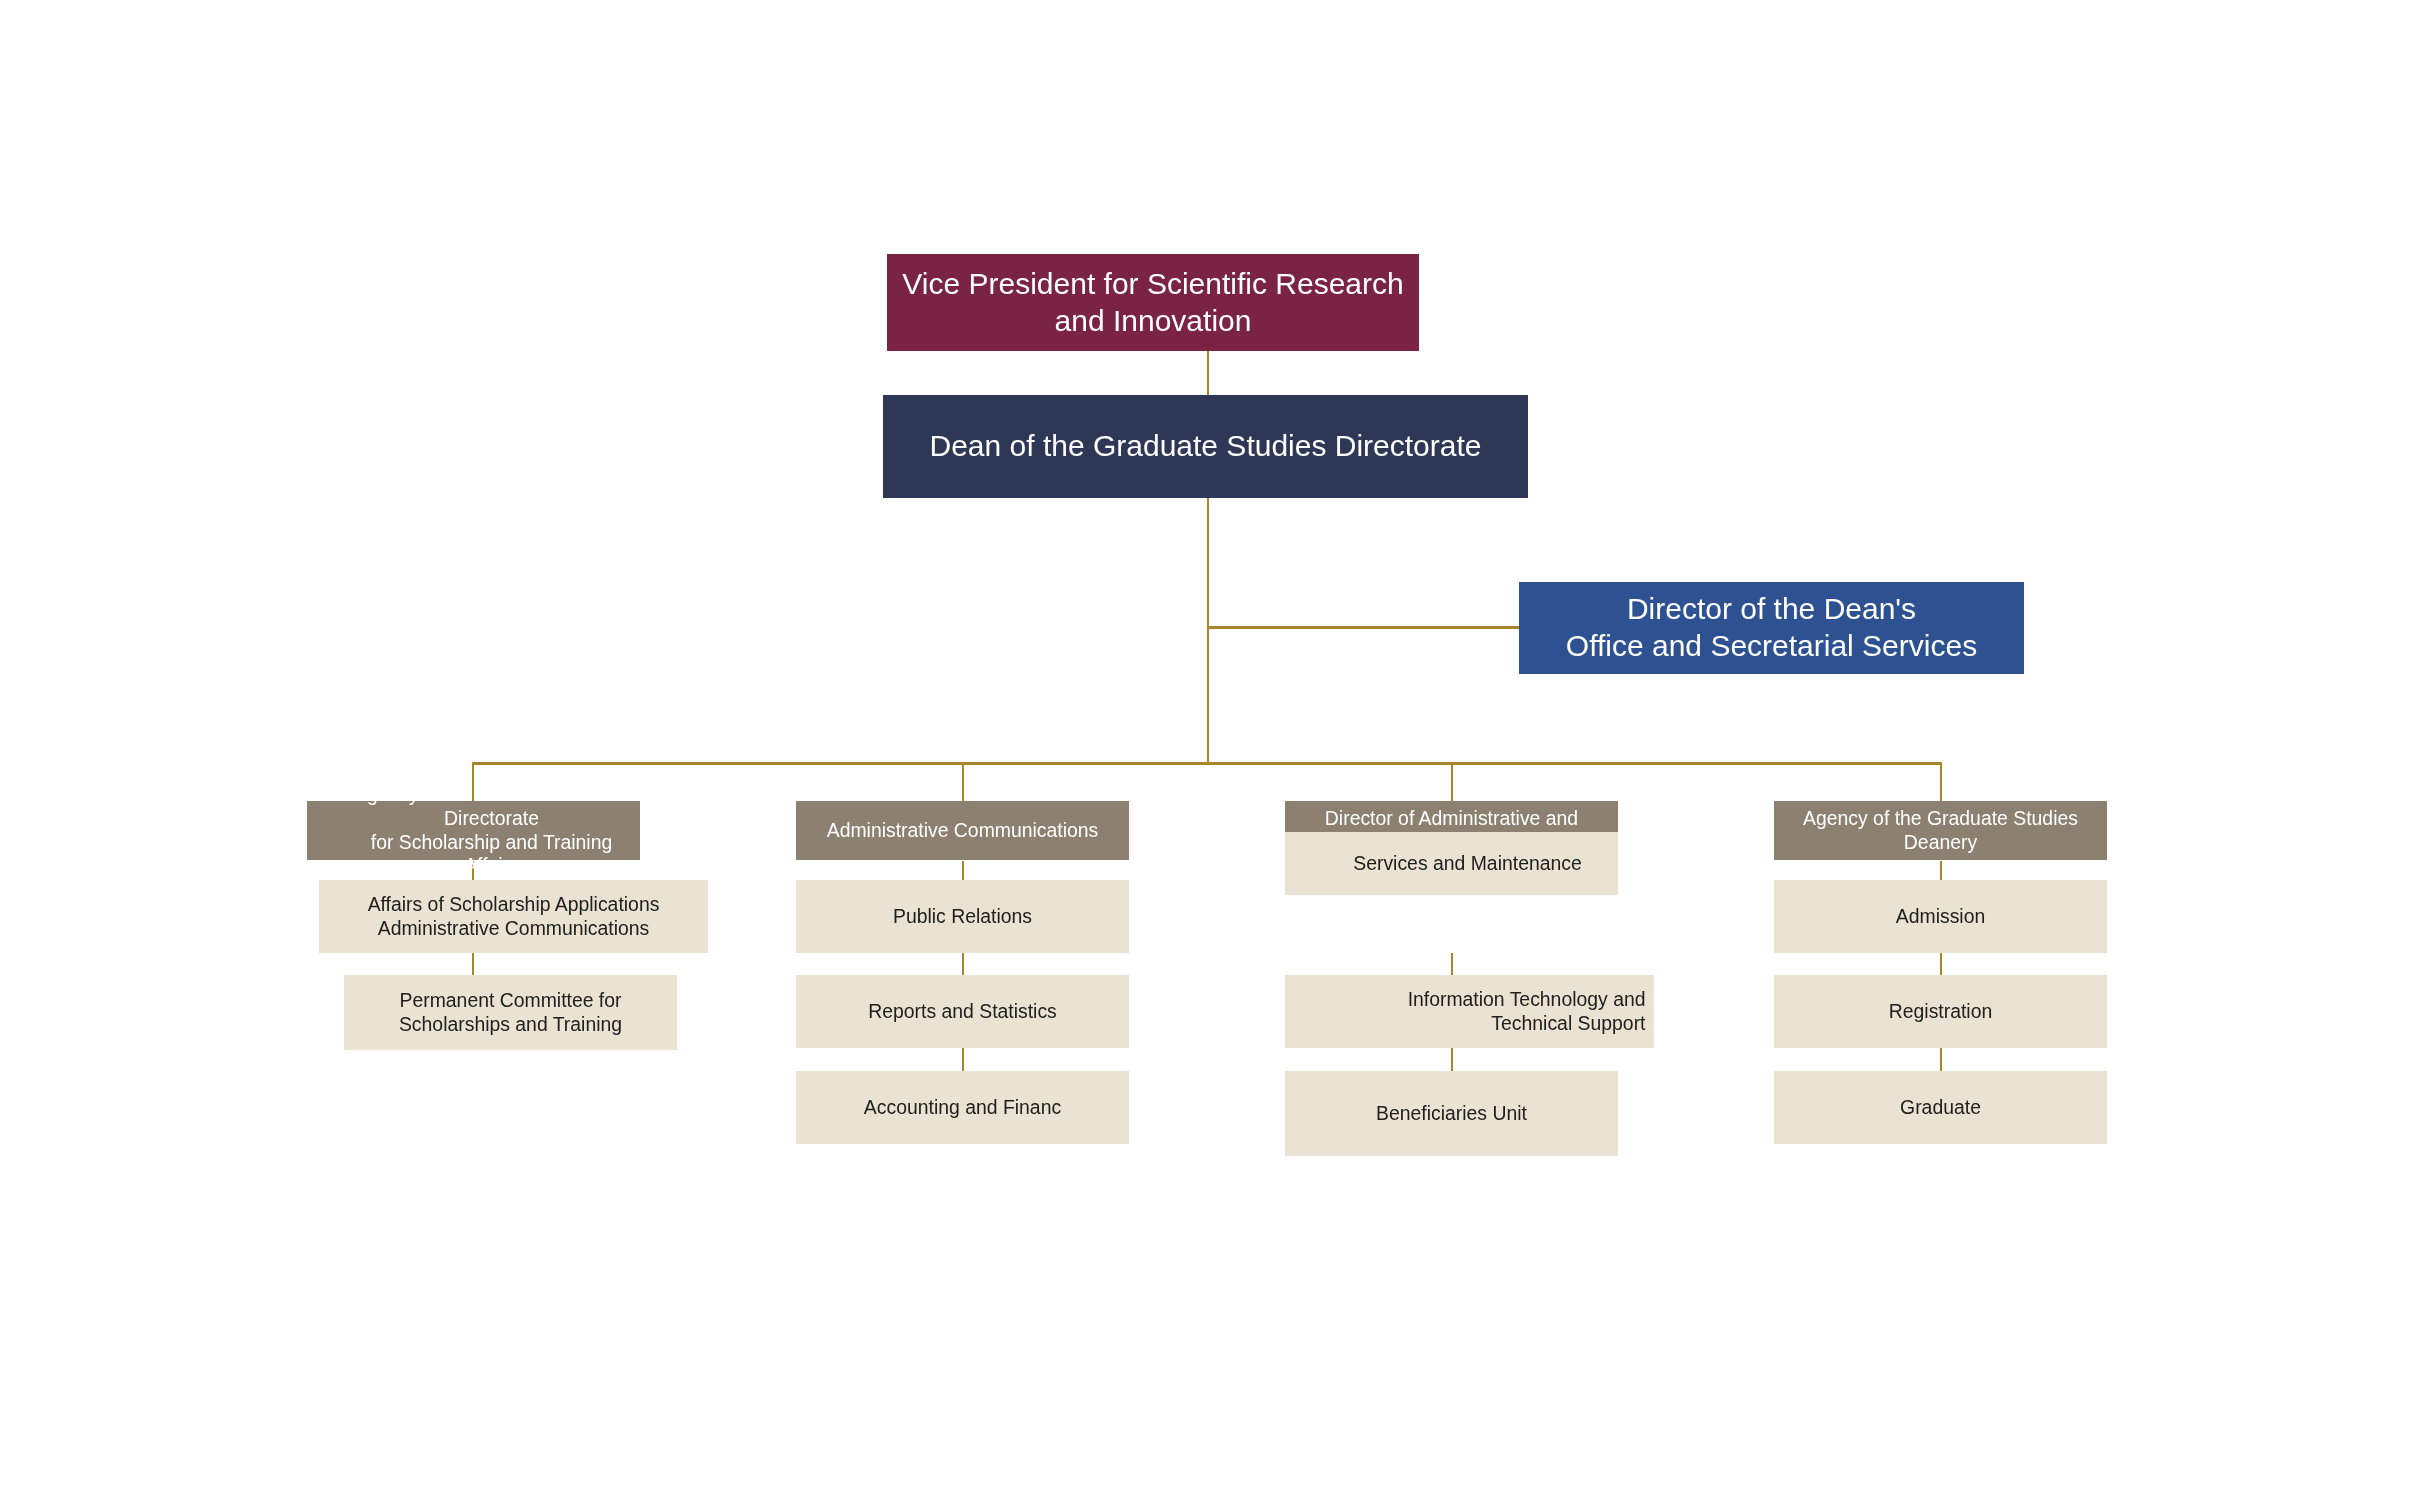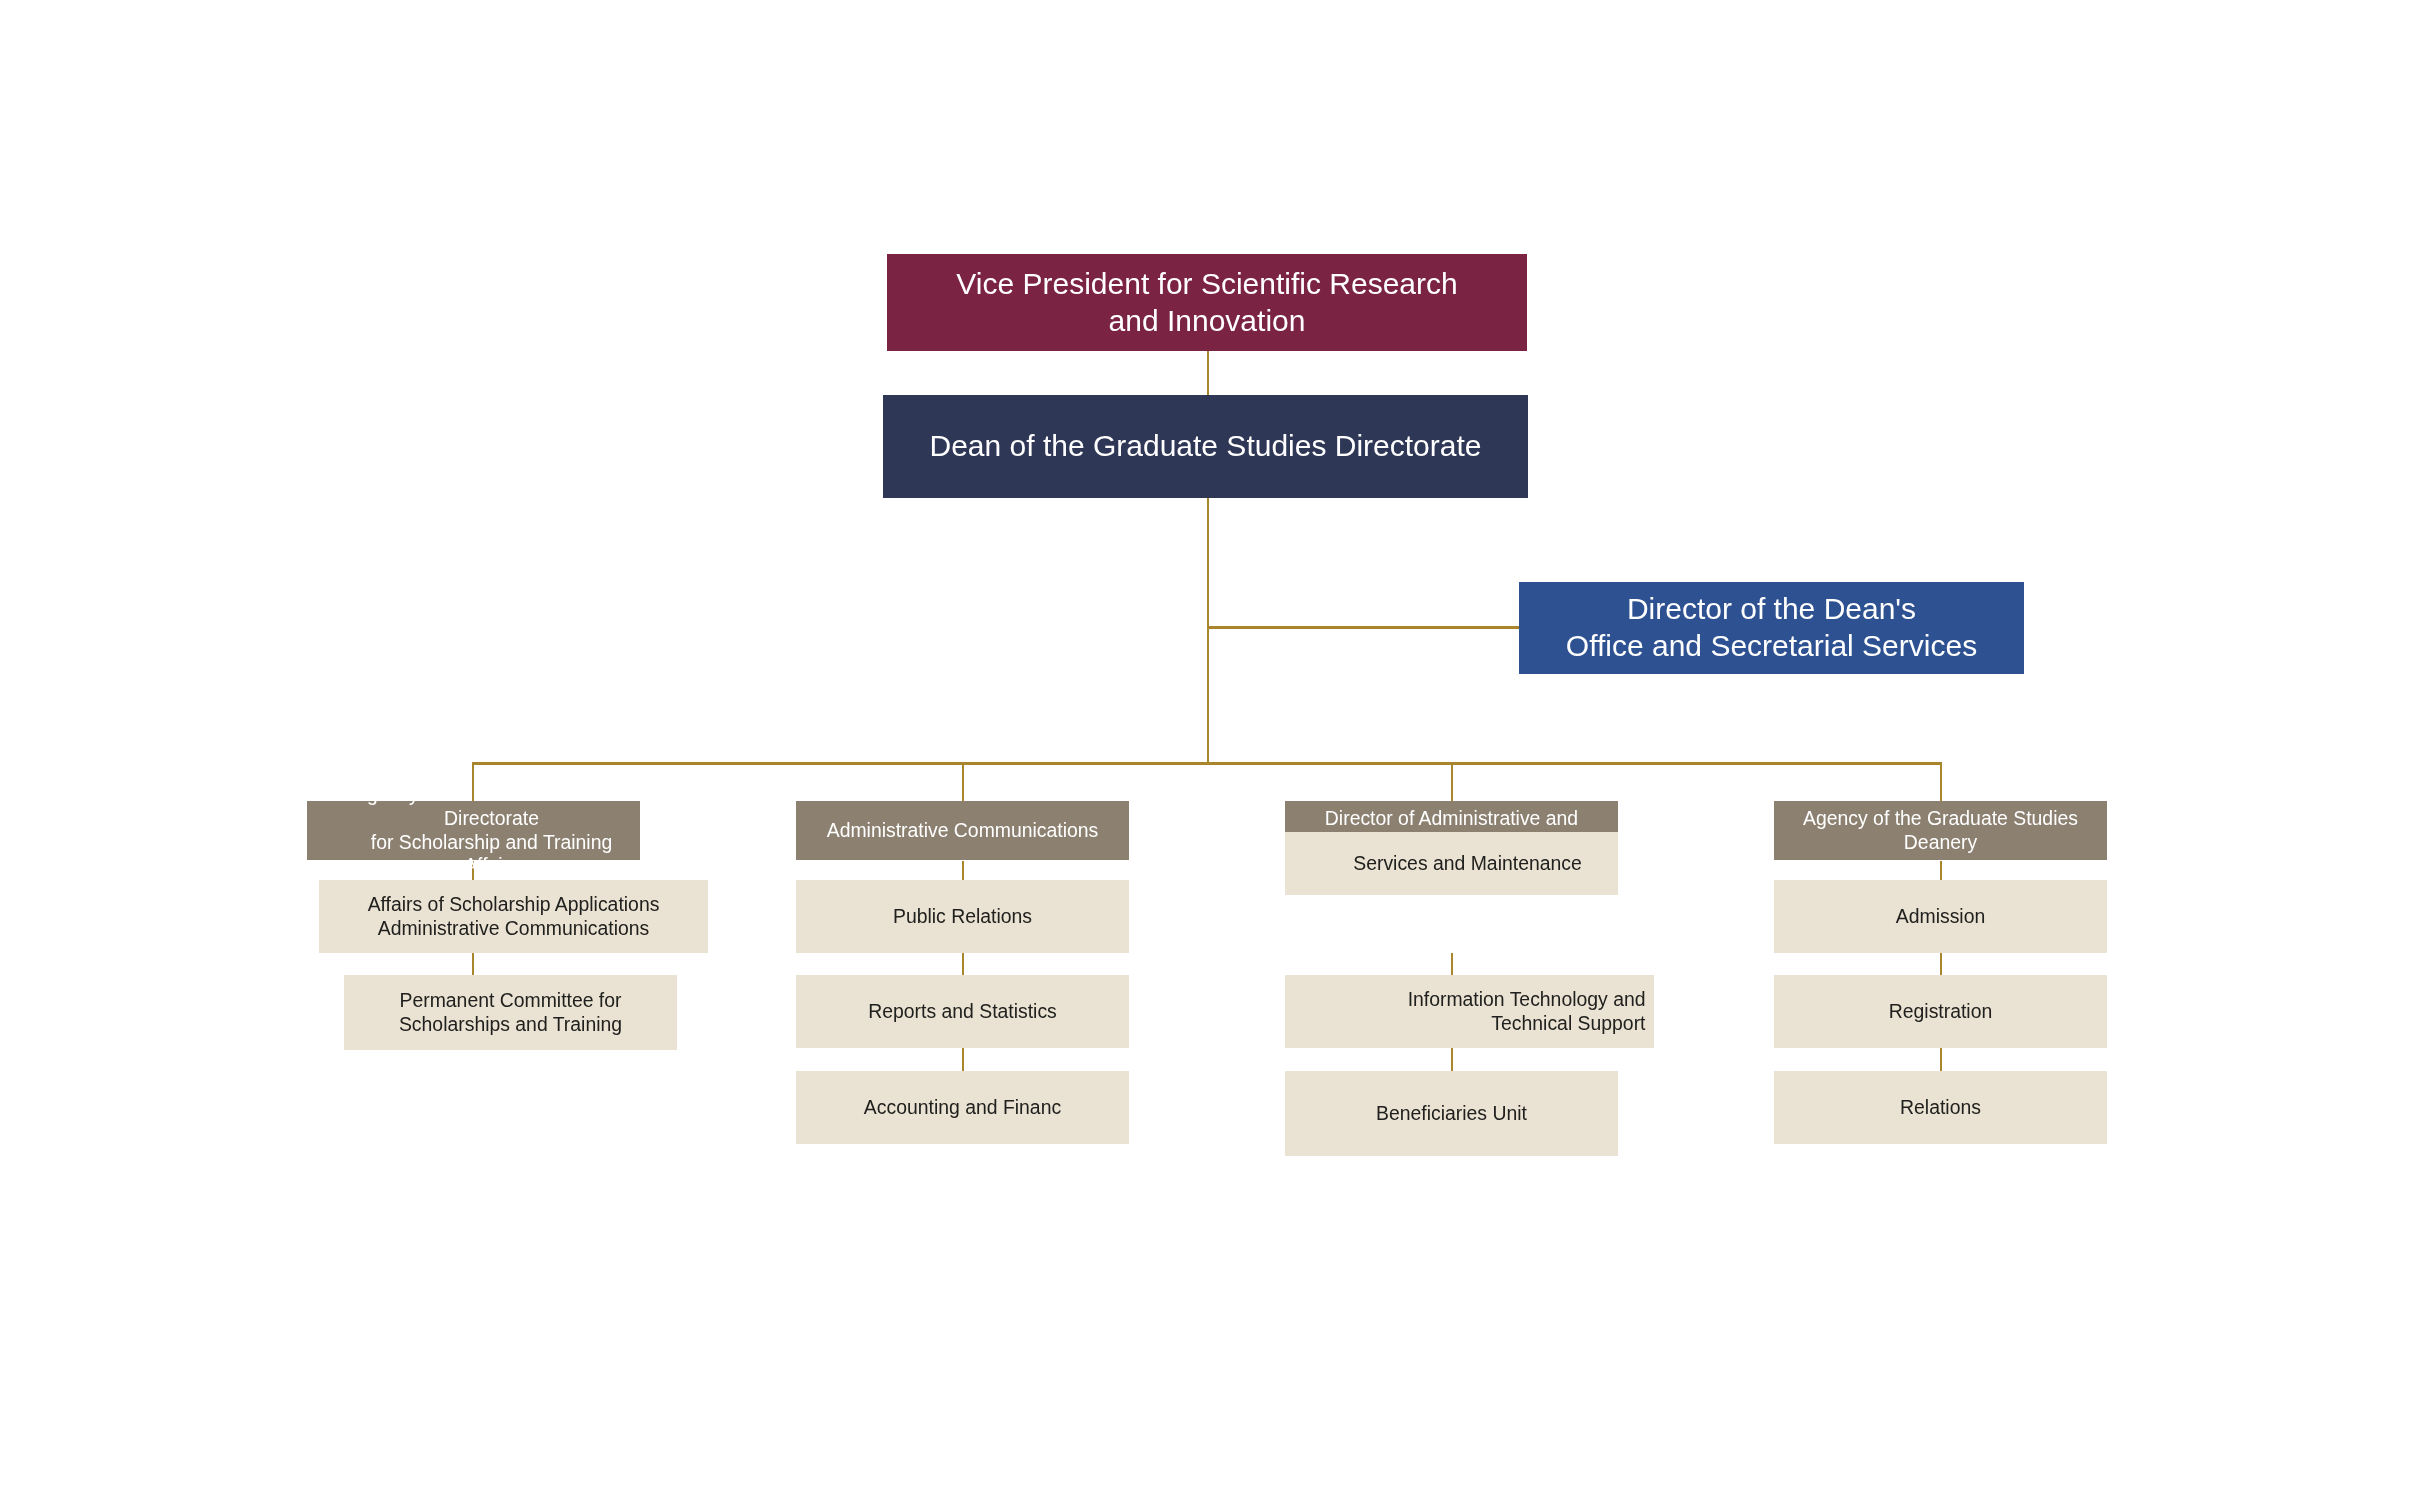--- a/index.html
+++ b/index.html
@@ -107,21 +107,21 @@
   <div class="conn v" style="left:962px; top:1048px; height:22.5px;"></div>
 
   <div class="conn v" style="left:1451px; top:861px; height:19.4px;"></div>
   <div class="conn v" style="left:1451px; top:953px; height:22.5px;"></div>
   <div class="conn v" style="left:1451px; top:1048px; height:22.5px;"></div>
 
   <div class="conn v" style="left:1940px; top:861px; height:19.4px;"></div>
   <div class="conn v" style="left:1940px; top:953px; height:22.5px;"></div>
   <div class="conn v" style="left:1940px; top:1048px; height:22.5px;"></div>
 
-  <div class="node level-vp" style="left:887px; top:254px; width:640px; height:97px;justify-content:center;">
+  <div class="node level-vp" style="left:887px; top:254px; width:532px; height:97px;justify-content:center;">
     <span class="node-label">Vice President for Scientific Research
 and Innovation</span>
   </div>
 
   <div class="node level-dean" style="left:883px; top:395px; width:645px; height:103px;">
     <span class="node-label">Dean of the Graduate Studies Directorate</span>
   </div>
 
   <div class="node level-director" style="left:1519px; top:582px; width:505px; height:92px;">
     <span class="node-label">Director of the Dean's
@@ -173,17 +173,17 @@
     <span class="node-label">Agency of the Graduate Studies
 Deanery</span>
   </div>
   <div class="node level-unit" style="left:1774px; top:880px; width:333px; height:73px;">
     <span class="node-label">Admission</span>
   </div>
   <div class="node level-unit" style="left:1774px; top:975px; width:333px; height:73px;">
     <span class="node-label">Registration</span>
   </div>
   <div class="node level-unit" style="left:1774px; top:1071px; width:333px; height:73px;">
-    <span class="node-label">Relations</span>
+    <span class="node-label">Graduate</span>
   </div>
 
 </div>
 
 
 </body></html>

